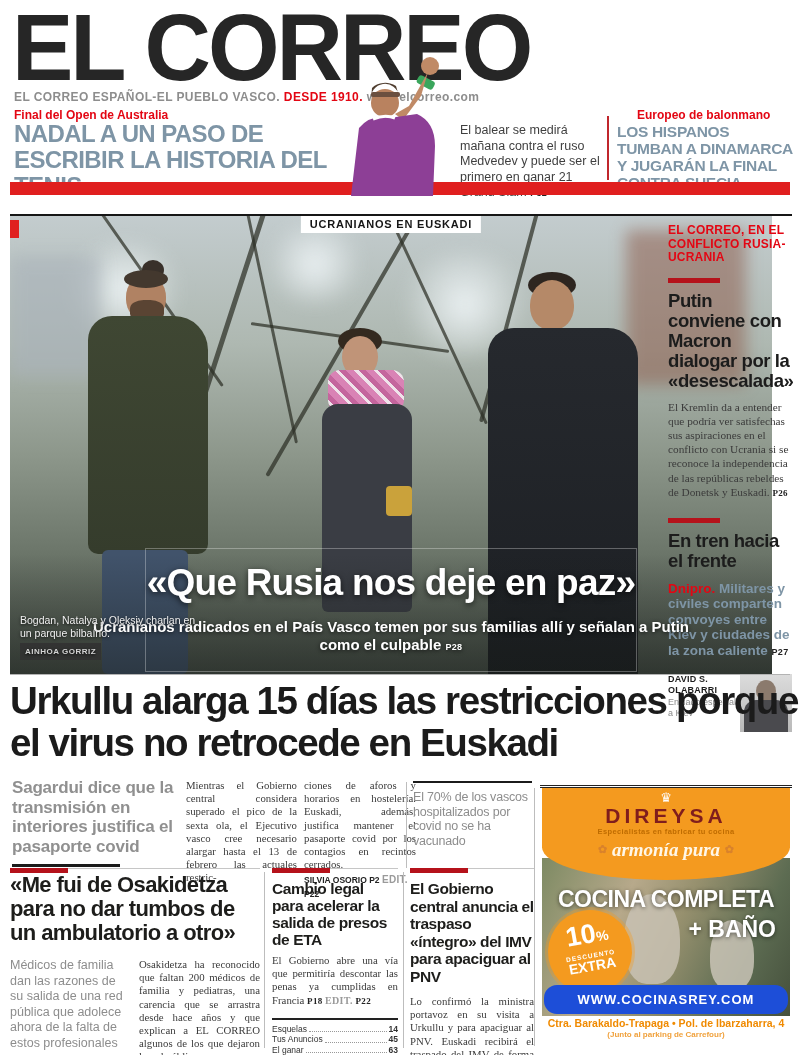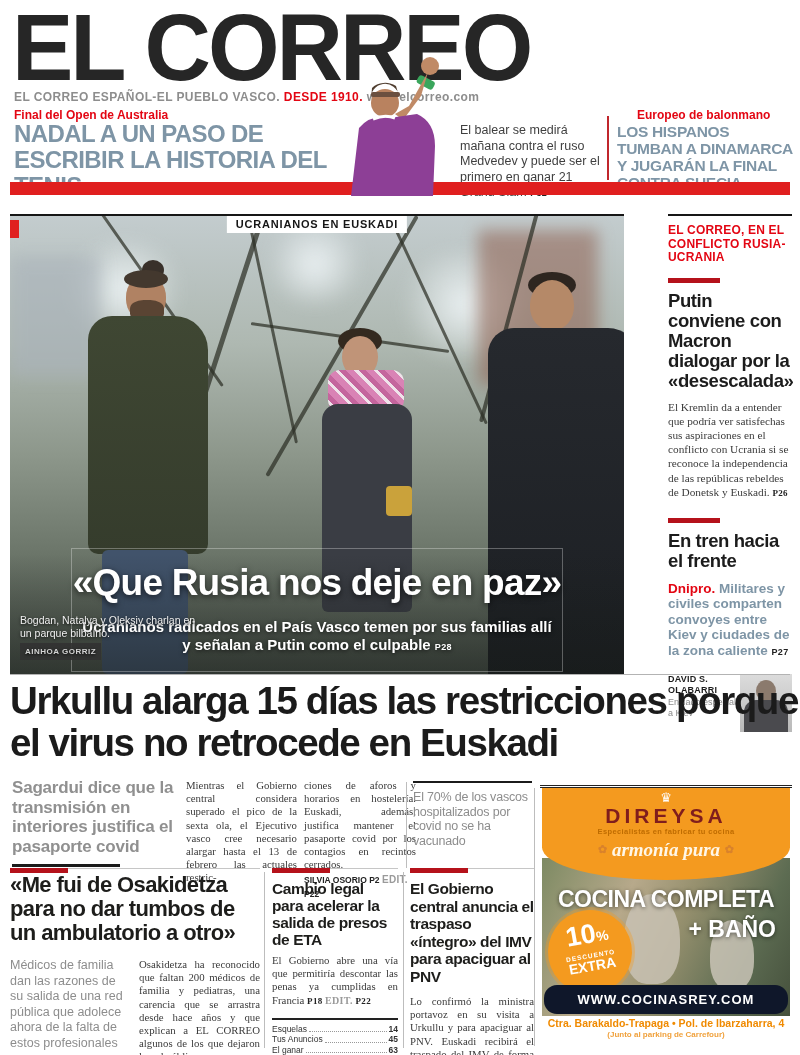--- a/index.html
+++ b/index.html
@@ -25,21 +25,21 @@
   .pg-dim{font-size:10px;font-weight:700;color:#9a9a9a;letter-spacing:.3px;}
   .strip-vdiv{left:607px;top:116px;width:2px;height:64px;background:#c0262c;}
   .strip-head-r{left:617px;top:123px;width:176px;font-size:15.5px;line-height:17px;font-weight:800;
                 color:#7e95a6;letter-spacing:-0.3px;}
   .red-band{left:10px;top:182px;width:780px;height:13px;background:#e01f1f;}
 
   
   .nadal{left:333px;top:54px;width:124px;height:142px;z-index:6;}
 
   
-  .photo{left:10px;top:214px;width:614px;height:458px;overflow:hidden;border-top:2px solid #161616;
+  .photo{left:10px;top:214px;width:762px;height:458px;overflow:hidden;border-top:2px solid #161616;
          background:linear-gradient(180deg,#c3ccce 0%,#aeb8b1 28%,#8d978b 52%,#6b7569 74%,#474f48 100%);}
   .photo::after{content:'';position:absolute;left:0;right:0;bottom:0;height:120px;
                 background:linear-gradient(180deg,rgba(20,24,20,0) 0%,rgba(20,24,20,.45) 100%);}
   .spot{position:absolute;border-radius:50%;background:radial-gradient(circle,rgba(238,244,246,.95) 0%,rgba(238,244,246,0) 70%);filter:blur(9px);}
   .bldg{position:absolute;filter:blur(8px);}
   .br{position:absolute;background:#2c2f26;opacity:.72;border-radius:3px;}
   .fig{position:absolute;}
   .fig div{position:absolute;}
   .photo-tab{left:0;top:4px;width:9px;height:18px;background:#e01f1f;z-index:5;}
   .photo-label{left:50%;top:0;transform:translateX(-50%);background:#fff;padding:2px 9px 3px;
@@ -120,21 +120,21 @@
   .ad-offer1{position:absolute;left:0;right:0;top:28px;text-align:center;color:#fff;font-size:23px;
              font-weight:800;letter-spacing:-0.5px;text-shadow:0 1px 4px rgba(0,0,0,.55);}
   .ad-offer2{position:absolute;right:14px;top:58px;color:#fff;font-size:23px;font-weight:800;
              text-shadow:0 1px 4px rgba(0,0,0,.55);}
   .ad-burst{position:absolute;left:8px;top:122px;width:84px;height:84px;background:#f49a1f;border-radius:50%;
             transform:rotate(-10deg);text-align:center;color:#fff;box-shadow:0 0 0 3px rgba(244,154,31,.35);z-index:3;}
   .ad-burst .v{font-size:27px;font-weight:800;line-height:28px;margin-top:10px;}
   .ad-burst .v .pct{font-size:14px;}
   .ad-burst .w1{font-size:6.5px;font-weight:800;letter-spacing:1px;line-height:7px;}
   .ad-burst .w2{font-size:14px;font-weight:800;line-height:15px;}
-  .ad-bar{position:absolute;left:4px;right:4px;top:197px;height:29px;background:#0f172a;border-radius:13px;
+  .ad-bar{position:absolute;left:4px;right:4px;top:197px;height:29px;background:#1d4ed8;border-radius:13px;
           display:flex;align-items:center;justify-content:center;z-index:4;}
   .ad-url{color:#fff;font-size:13px;font-weight:800;letter-spacing:1px;}
   .ad-addr{position:absolute;left:0;right:0;top:229px;text-align:center;z-index:4;}
   .ad-address{font-size:10.5px;font-weight:800;color:#f08a00;line-height:13px;}
   .ad-note{font-size:8px;font-weight:700;color:#f0a13c;line-height:10px;}
 </style>
 </head>
 <body>
 
 <div class="page">

